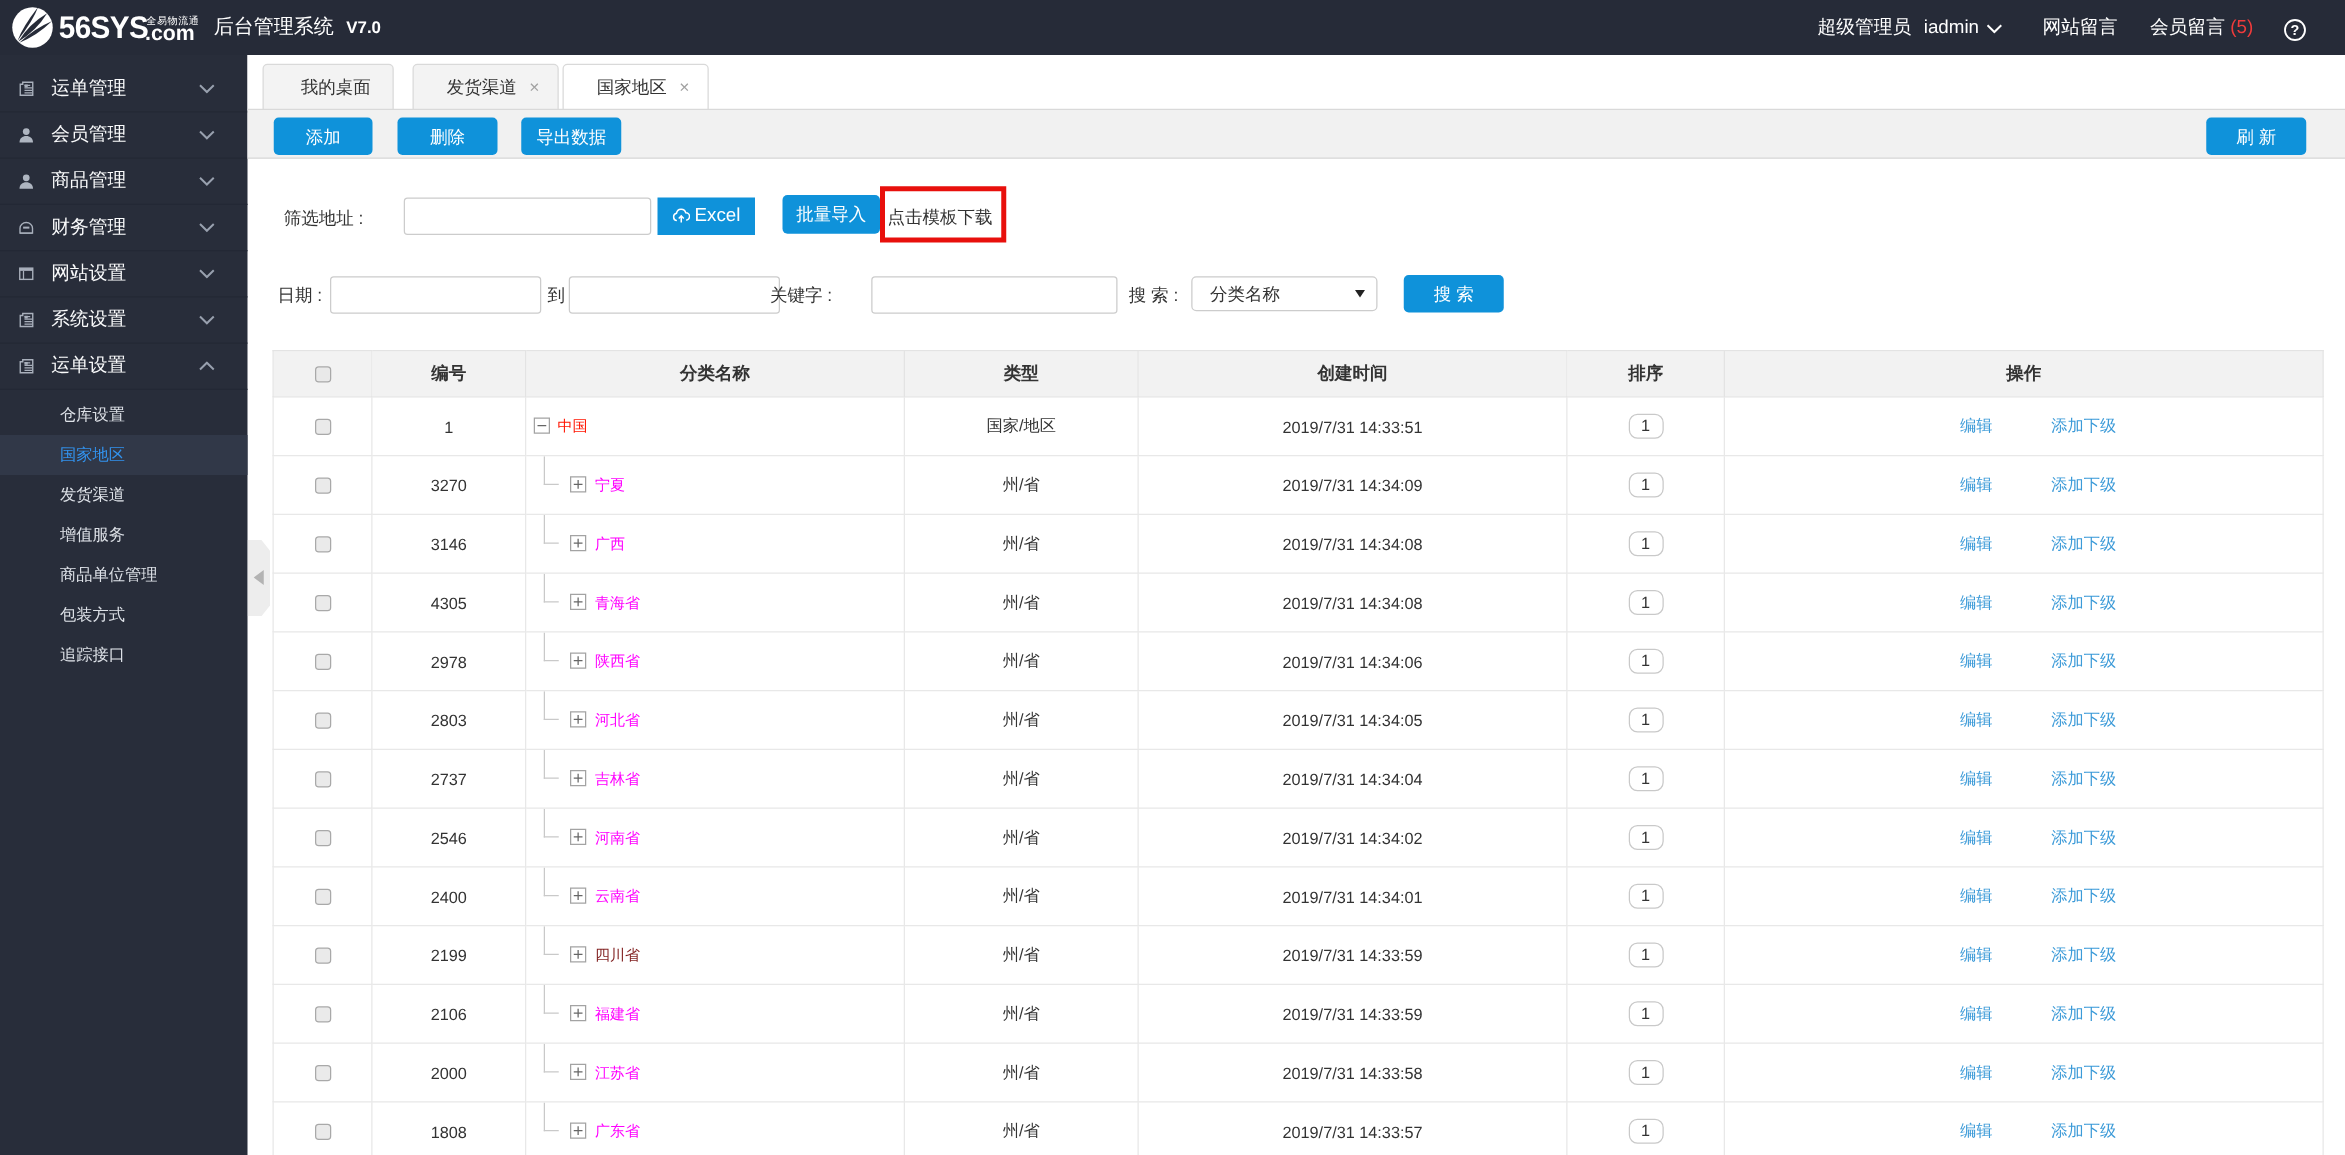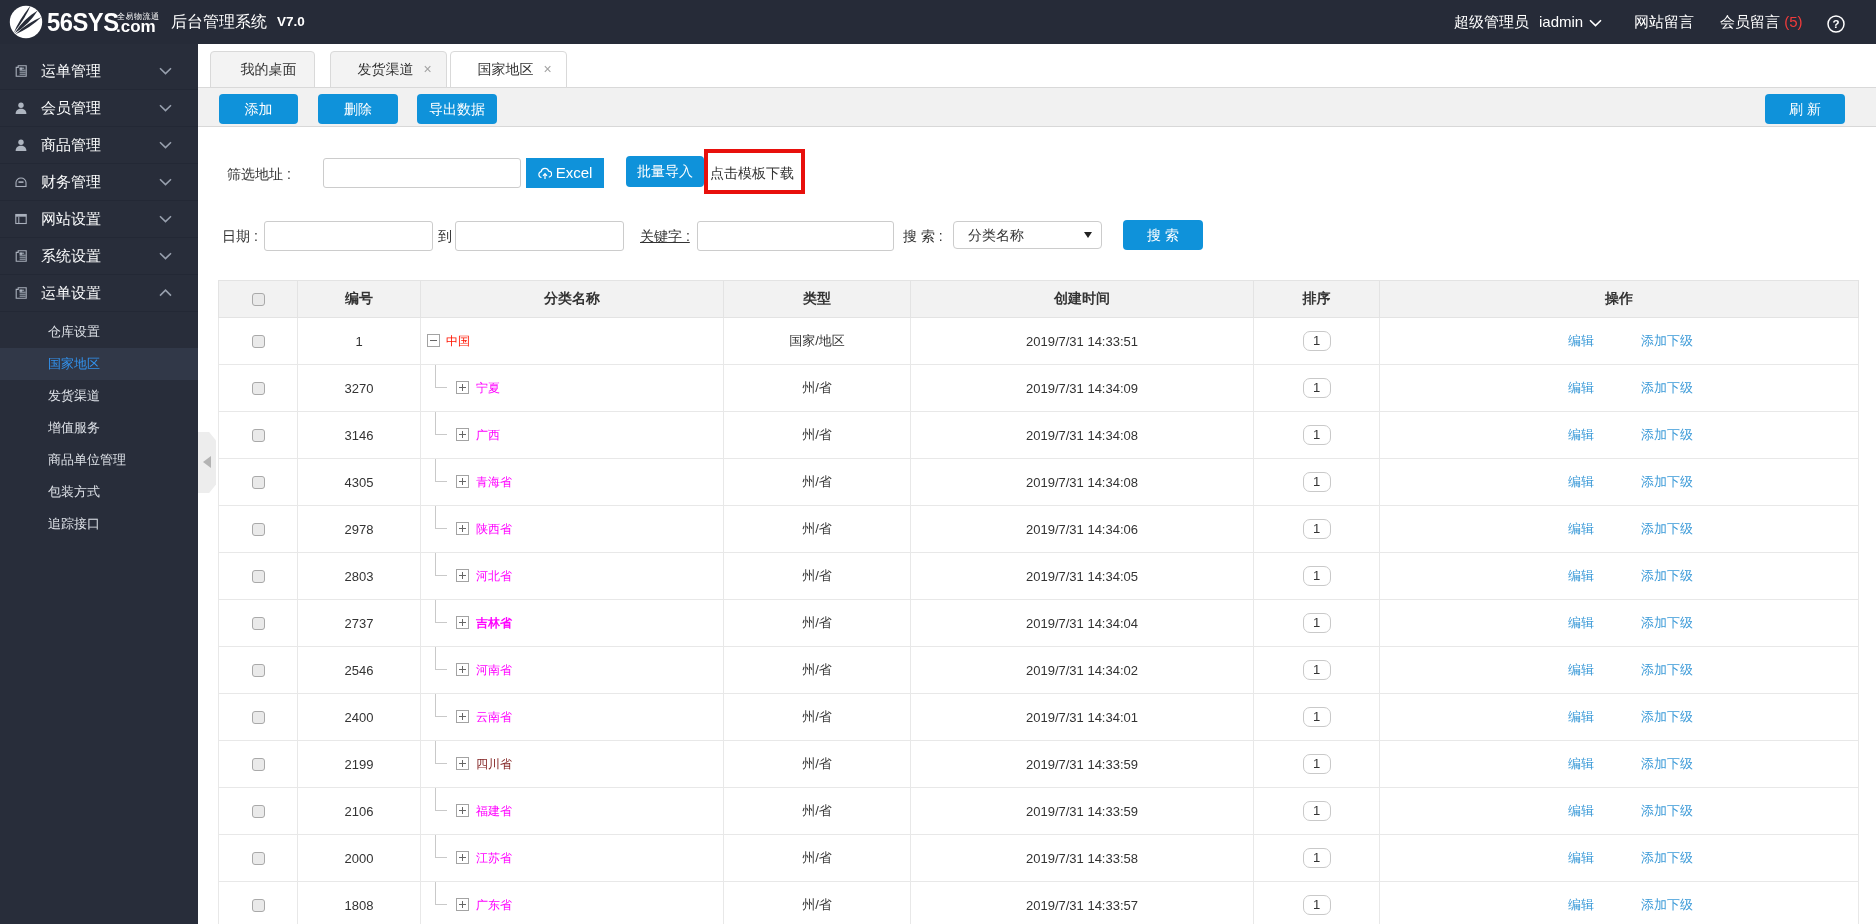--- a/index.html
+++ b/index.html
@@ -181,21 +181,21 @@
       <path d="M3.5 10.5 a3 3 0 0 1 -.3-5.9 a3.8 3.8 0 0 1 7.4-.4 a2.9 2.9 0 0 1 .2 5.9" fill="none" stroke="#fff" stroke-width="1.2"></path>
       <path d="M7 12 V7 M5 8.8 L7 6.6 L9 8.8" fill="none" stroke="#fff" stroke-width="1.2"></path>
     </svg>Excel</div>
 <div class="btn" style="left:626px;top:156px;width:78px;height:31px;line-height:31px;">批量导入</div>
 <div class="abs" style="left:704px;top:149px;width:101px;height:45px;border:4px solid #e8100c;background:#fff;"></div>
 <div class="lbl" style="left:710px;top:165px;">点击模板下载</div>
 <div class="lbl" style="left:222px;top:228px;">日期 :</div>
 <div class="inp" style="left:264px;top:221px;width:169px;height:30px;"></div>
 <div class="lbl" style="left:438px;top:228px;">到</div>
 <div class="inp" style="left:455px;top:221px;width:169px;height:30px;"></div>
-<div class="lbl" style="left:640px;top:228px;text-decoration:underline;">关键字 :</div>
+<div class="lbl" style="left:616px;top:228px;">关键字 :</div>
 <div class="inp" style="left:697px;top:221px;width:197px;height:30px;"></div>
 <div class="lbl" style="left:903px;top:228px;">搜 索 :</div>
 <div class="inp" style="left:953px;top:221px;width:149px;height:28px;border-radius:4px;"></div>
 <div class="lbl" style="left:968px;top:227px;">分类名称</div>
 <div class="abs" style="left:1084px;top:232px;width:0;height:0;border-left:4.5px solid transparent;border-right:4.5px solid transparent;border-top:6px solid #222;"></div>
 <div class="btn" style="left:1123px;top:220px;width:80px;height:30px;line-height:30px;">搜 索</div>
 <div class="abs" style="left:218px;top:280px;width:1640px;">
 <table style="width:1640px;">
       <colgroup>
 <col style="width:79px">
@@ -334,21 +334,21 @@
 <td>州/省</td>
           <td>2019/7/31 14:34:05</td>
           <td><span class="bubble">1</span></td>
 <td><span class="lnk" style="margin-left:23px;margin-right:47px;">编辑</span><span class="lnk">添加下级</span></td>
         </tr>
 <tr class="bd">
           <td>
             <div class="cb"></div>
           </td>
           <td>2737</td>
-<td style="padding:0;font-weight:bold;">
+<td style="padding:0;">
             <div class="treecell">
               <span class="elbow"></span>
               <span class="tbox" style="left:35px;top:16px;">
                 <i></i>
                 <u></u>
               </span>
               <span style="position:absolute;left:55px;top:0;line-height:46px;font-size:12px;color:#f0f;">吉林省</span>
             </div>
           </td>
 <td>州/省</td>

